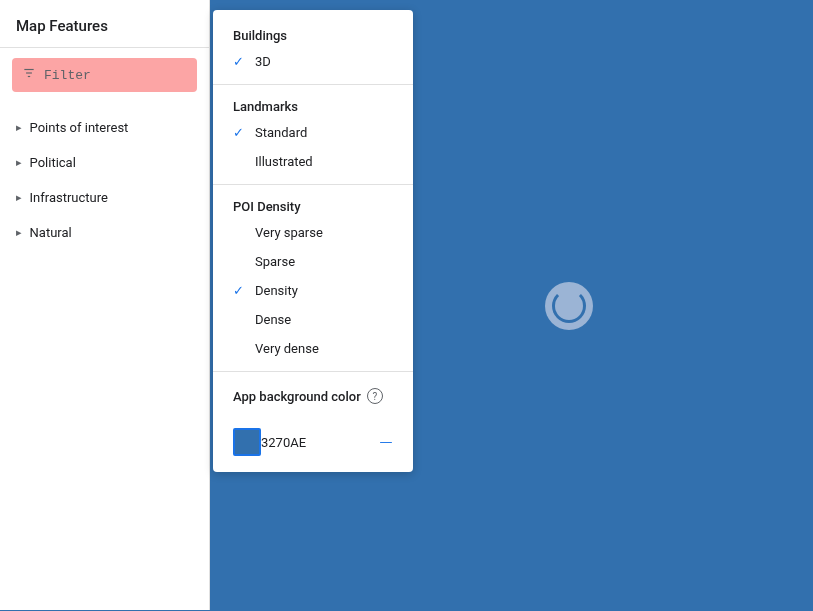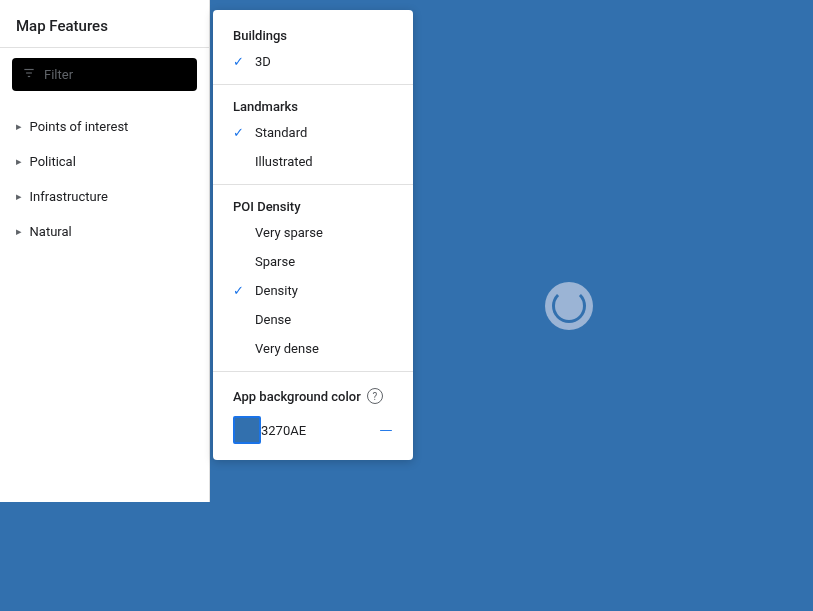--- a/index.html
+++ b/index.html
@@ -42,46 +42,47 @@
       border-radius: 50%;
       animation: spin 1s linear infinite;
     }
     @keyframes spin { to { transform: rotate(360deg); } }
 
     
     .sidebar {
       position: absolute;
       top: 0; left: 0;
       width: 210px;
-      height: 502px;
+      height: 610px;
       background: #fff;
       border-right: 1px solid #e0e0e0;
       display: flex;
       flex-direction: column;
     }
 
     .sidebar-header {
       padding: 16px 16px 12px 16px;
       border-bottom: 1px solid #e0e0e0;
     }
 
     .sidebar-title {
       font-size: 15px;
       font-weight: 500;
       color: #202124;
     }
 
     .filter-bar {
       margin: 10px 12px;
-      background: #000000;
+      background: #fca5a5;
       border-radius: 4px;
       display: flex;
       align-items: center;
       padding: 8px 10px;
       gap: 8px;
+      font-family: Liberation Mono, monospace;
     }
 
     .filter-icon {
       color: #5f6368;
       font-size: 14px;
     }
 
     .filter-text {
       font-size: 13px;
       color: #5f6368;
@@ -171,21 +172,21 @@
     }
 
     .app-bg-section {
       padding: 8px 20px 4px 20px;
     }
 
     .app-bg-label-row {
       display: flex;
       align-items: center;
       gap: 6px;
-      margin-bottom: 12px;
+      margin-bottom: 24px;
     }
 
     .app-bg-label {
       font-size: 13px;
       font-weight: 500;
       color: #202124;
     }
 
     .question-icon {
       width: 16px;

